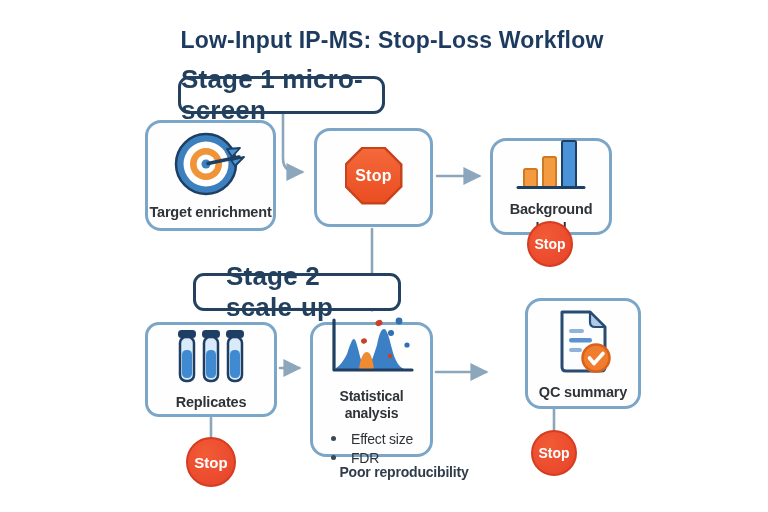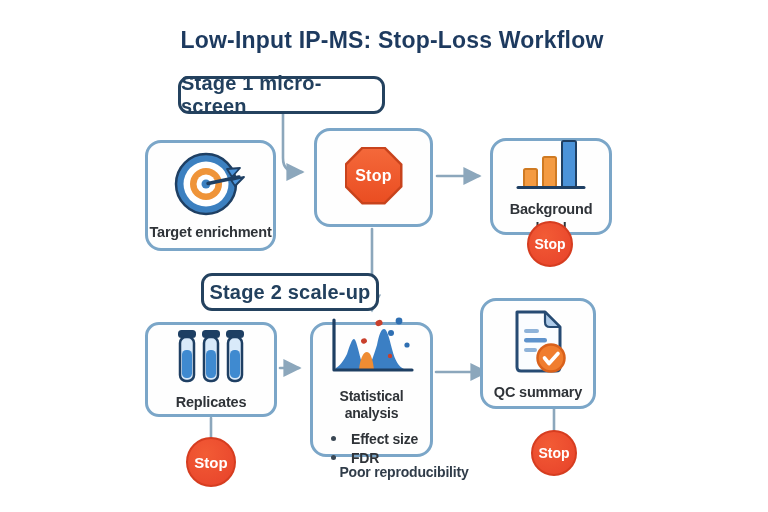--- a/index.html
+++ b/index.html
@@ -10,40 +10,40 @@
   .abs{position:absolute;}
   
   #title{
     left:8px;top:27px;width:768px;text-align:center;
     font-size:23px;font-weight:bold;color:#1d3a5f;letter-spacing:.2px;
   }
   
   .stage{
     border:3px solid #24425f;border-radius:11px;background:#ffffff;
     display:flex;align-items:center;justify-content:center;
-    font-size:20px;font-weight:bold;color:#22405e;z-index:2;letter-spacing:.2px;
+    font-size:26px;font-weight:bold;color:#22405e;z-index:2;letter-spacing:.2px;
   }
   #stage1{left:178px;top:76px;width:201px;height:32px;}
-  #stage2{left:201px;top:273px;width:172px;height:32px;}
+  #stage2{left:193px;top:273px;width:172px;height:32px;padding-left:30px;}
   
   .node{
     border:3px solid #7ba6c8;border-radius:16px;background:#fefefe;
     display:flex;flex-direction:column;align-items:center;justify-content:center;
     z-index:2;box-sizing:border-box;
   }
   .node .lbl{
     font-size:14.5px;font-weight:600;color:#2f3338;text-align:center;
     line-height:1.25;letter-spacing:-0.2px;
   }
-  #node-target{left:145px;top:140px;width:131px;height:111px;}
+  #node-target{left:145px;top:120px;width:131px;height:111px;}
   #node-noenrich{left:314px;top:128px;width:119px;height:99px;}
   #node-background{left:490px;top:138px;width:122px;height:97px;}
   #node-replicates{left:145px;top:322px;width:132px;height:95px;border-radius:14px;}
   #node-stats{left:310px;top:322px;width:123px;height:135px;padding:8px 4px;}
-  #node-qc{left:480px;top:298px;width:116px;height:111px;}
+  #node-qc{left:525px;top:298px;width:116px;height:111px;}
   
   .octo{position:relative;width:58px;height:58px;margin-bottom:4px;}
   .octo .o1{position:absolute;inset:0;background:#c8431c;
     clip-path:polygon(30% 0,70% 0,100% 30%,100% 70%,70% 100%,30% 100%,0 70%,0 30%);}
   .octo .o2{position:absolute;inset:2.5px;background:linear-gradient(180deg,#f4683a,#ea4e22);
     clip-path:polygon(30% 0,70% 0,100% 30%,100% 70%,70% 100%,30% 100%,0 70%,0 30%);}
   .octo .otext{position:absolute;inset:0;display:flex;align-items:center;justify-content:center;
     color:#ffffff;font-size:16px;font-weight:bold;letter-spacing:.3px;}
   
   .stopcircle{
@@ -51,21 +51,21 @@
     border:2px solid #d63d20;display:flex;align-items:center;justify-content:center;
     color:#ffffff;font-weight:bold;z-index:3;box-sizing:border-box;
   }
   #stop-background{left:527px;top:221px;width:46px;height:46px;font-size:14px;}
   #stop-replicates{left:186px;top:437px;width:50px;height:50px;font-size:15px;}
   #stop-qc{left:531px;top:430px;width:46px;height:46px;font-size:14px;}
   
   .bullets{width:100%;margin-top:5px;padding-left:14px;box-sizing:border-box;}
   .bullet-row{display:flex;align-items:center;gap:7px;margin-top:3px;}
   .bullet-dot{width:5px;height:5px;border-radius:50%;background:#3a4754;flex:0 0 auto;}
-  .bullet-text{font-size:14px;font-weight:700;color:#2f3338;letter-spacing:-0.2px;padding-left:8px;}
+  .bullet-text{font-size:14px;font-weight:400;color:#2f3338;letter-spacing:-0.2px;padding-left:8px;}
   
   #annotation{
     left:309px;top:464px;width:190px;text-align:center;
     font-size:14px;font-weight:600;color:#303c49;letter-spacing:-0.2px;
   }
   #connectors{left:0;top:0;z-index:1;pointer-events:none;}
   .icon{display:block;}
 </style>
 </head>
 <body>

